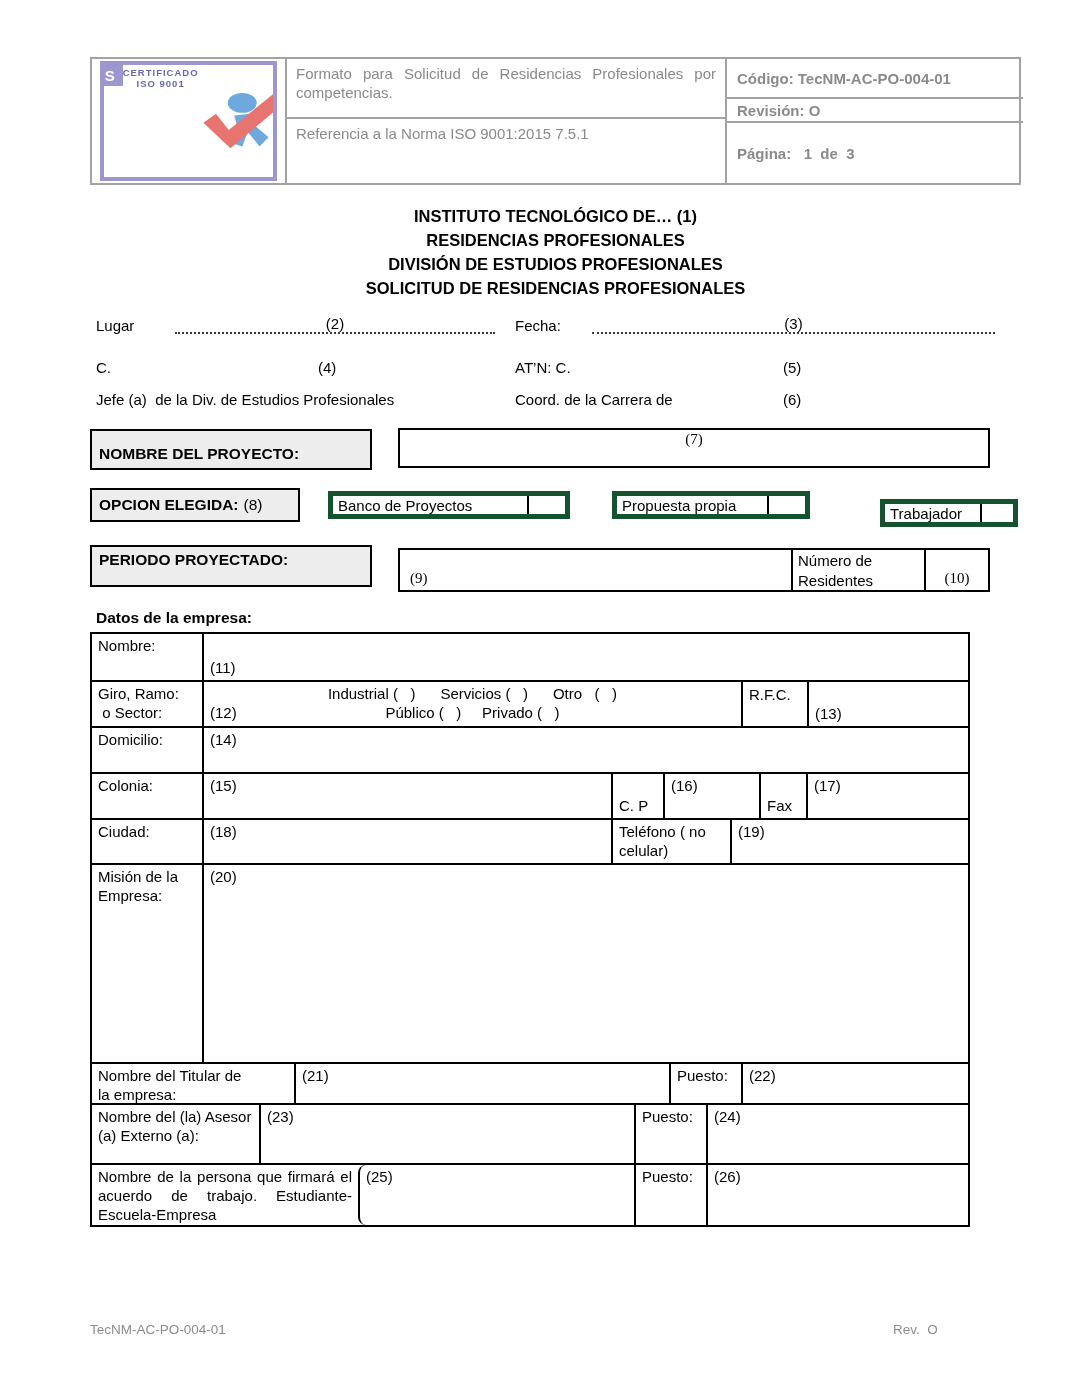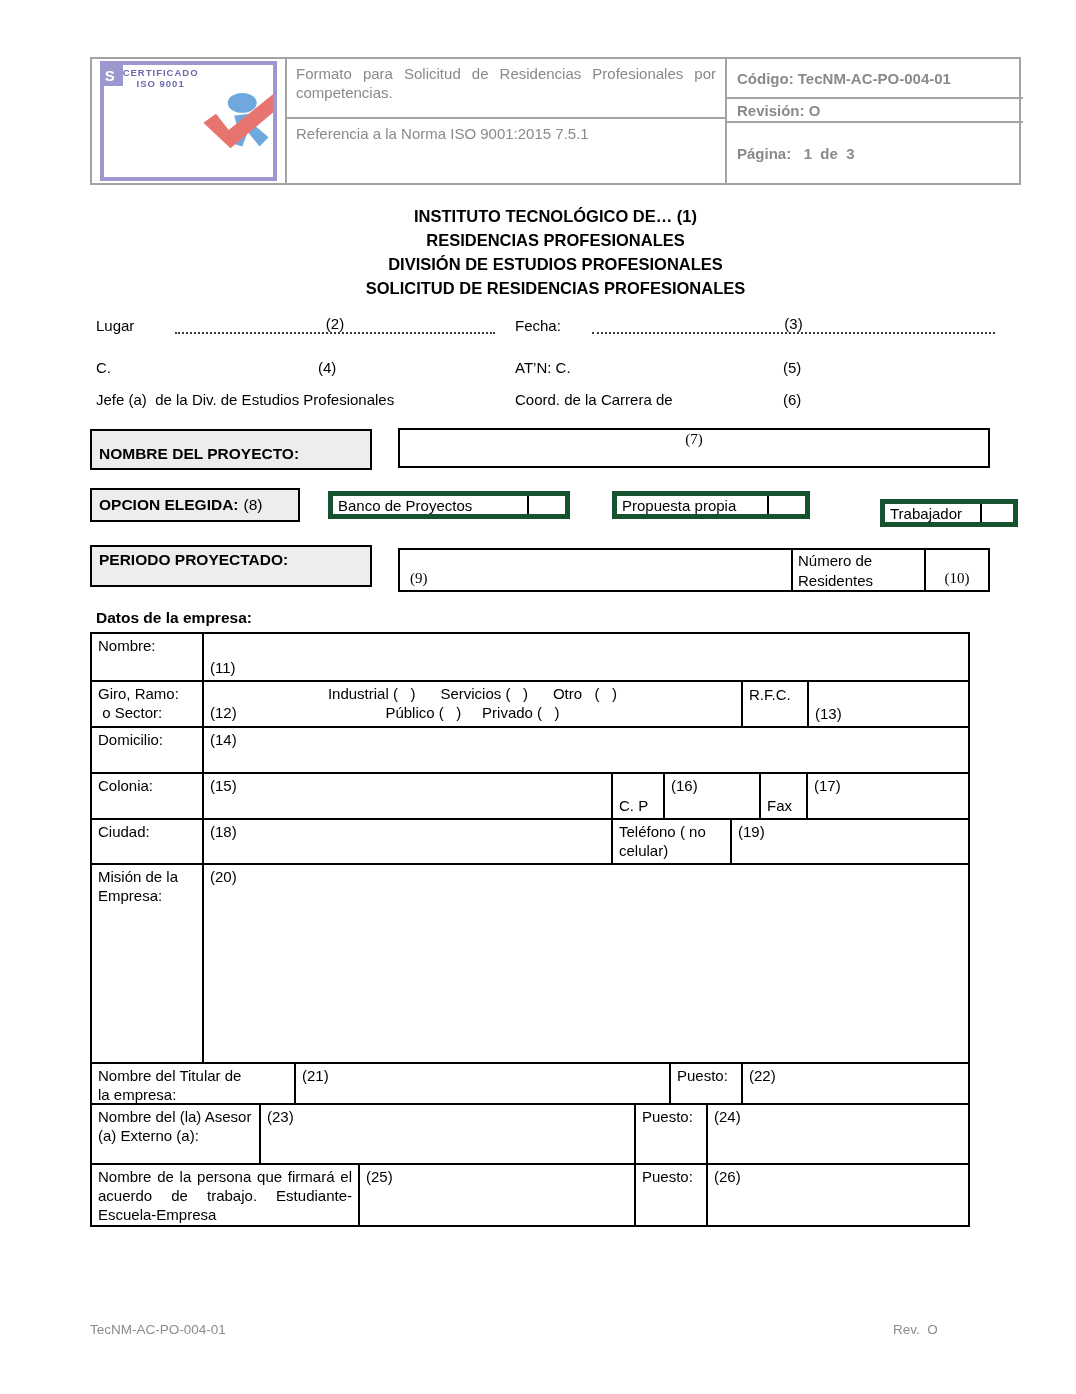--- a/index.html
+++ b/index.html
@@ -197,20 +197,20 @@
 
   <div class="erow" style="height:60px;">
     <div class="ecell" style="width:167px;">Nombre del (la) Asesor (a) Externo (a):</div>
     <div class="ecell" style="width:375px;">(23)</div>
     <div class="ecell" style="width:72px;">Puesto:</div>
     <div class="ecell grow">(24)</div>
   </div>
 
   <div class="erow" style="height:62px;">
     <div class="ecell" style="width:266px; text-align:justify;">Nombre de la persona que firmará el acuerdo de trabajo. Estudiante- Escuela-Empresa</div>
-    <div class="ecell" style="width:276px;">(25)</div>
+    <div class="ecell" style="width:276px;border-radius:8px;">(25)</div>
     <div class="ecell" style="width:72px;">Puesto:</div>
     <div class="ecell grow">(26)</div>
   </div>
 </div>
 
 <span class="abs footer-text" style="left:90px; top:1322px;">TecNM-AC-PO-004-01</span>
 <span class="abs footer-text pre" style="left:893px; top:1322px;">Rev.  O</span>
 
 </body></html>

